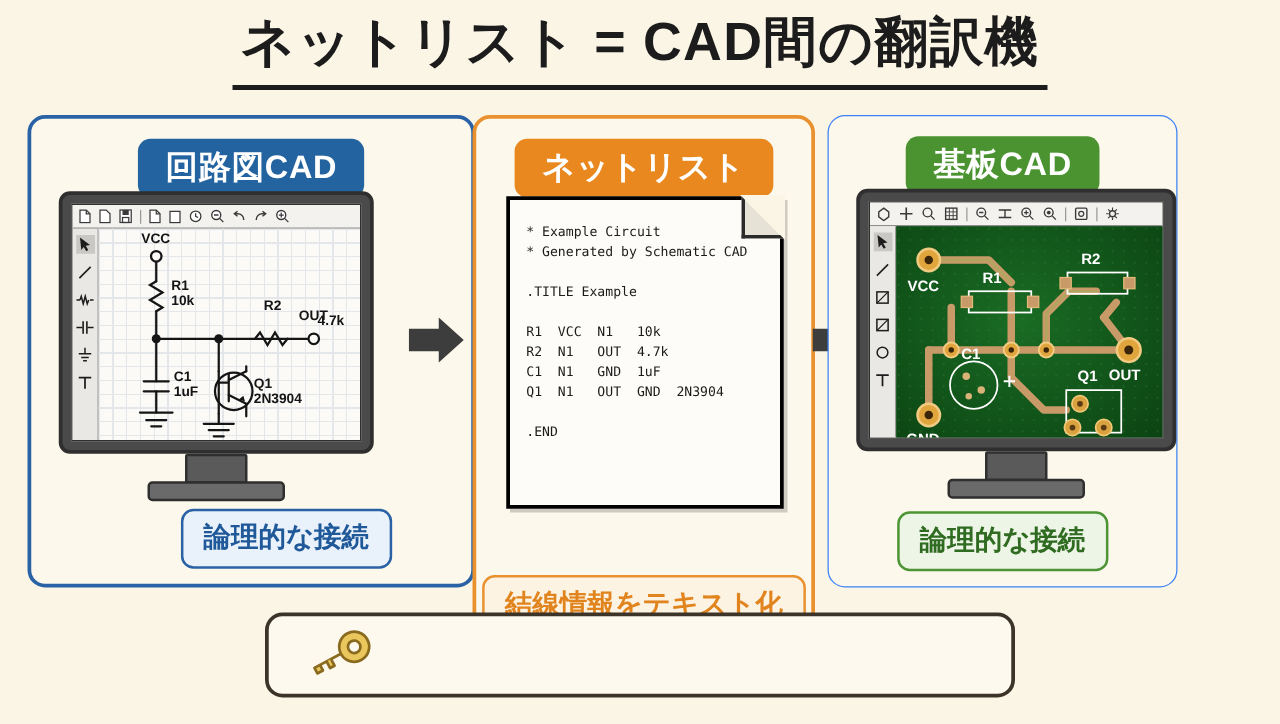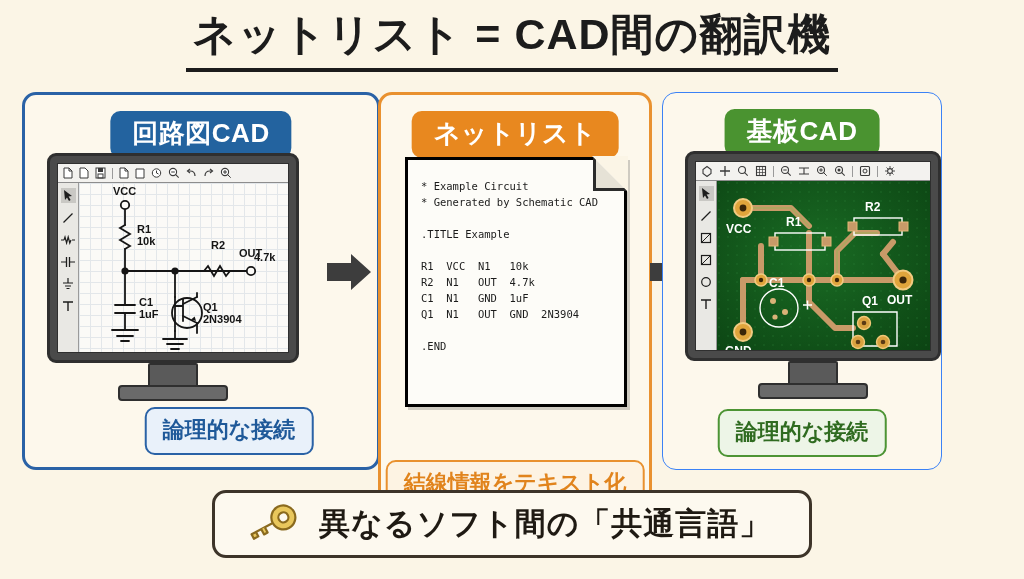--- a/index.html
+++ b/index.html
@@ -519,16 +519,15 @@
     <span style="display:block; width:64px; height:42px;">
       <svg width="64" height="42" viewBox="0 0 64 42">
         <g transform="rotate(-28 32 21)">
           <circle cx="46" cy="21" r="12" fill="#e9c75c" stroke="#8a6a1e" stroke-width="2.2"></circle>
           <circle cx="46" cy="21" r="5" fill="#fdf9ef" stroke="#8a6a1e" stroke-width="2.2"></circle>
           <path d="M34 21H10v5h5v-5" fill="#e9c75c" stroke="#8a6a1e" stroke-width="2.2" stroke-linejoin="round"></path>
           <path d="M21 21v6h4v-6" fill="#e9c75c" stroke="#8a6a1e" stroke-width="2.2" stroke-linejoin="round"></path>
         </g>
       </svg>
     </span>
-    <span class="banner-text">異なるソフト間の「共通言語」</span>
   </div>
 
 </div>
 
 </body></html>

